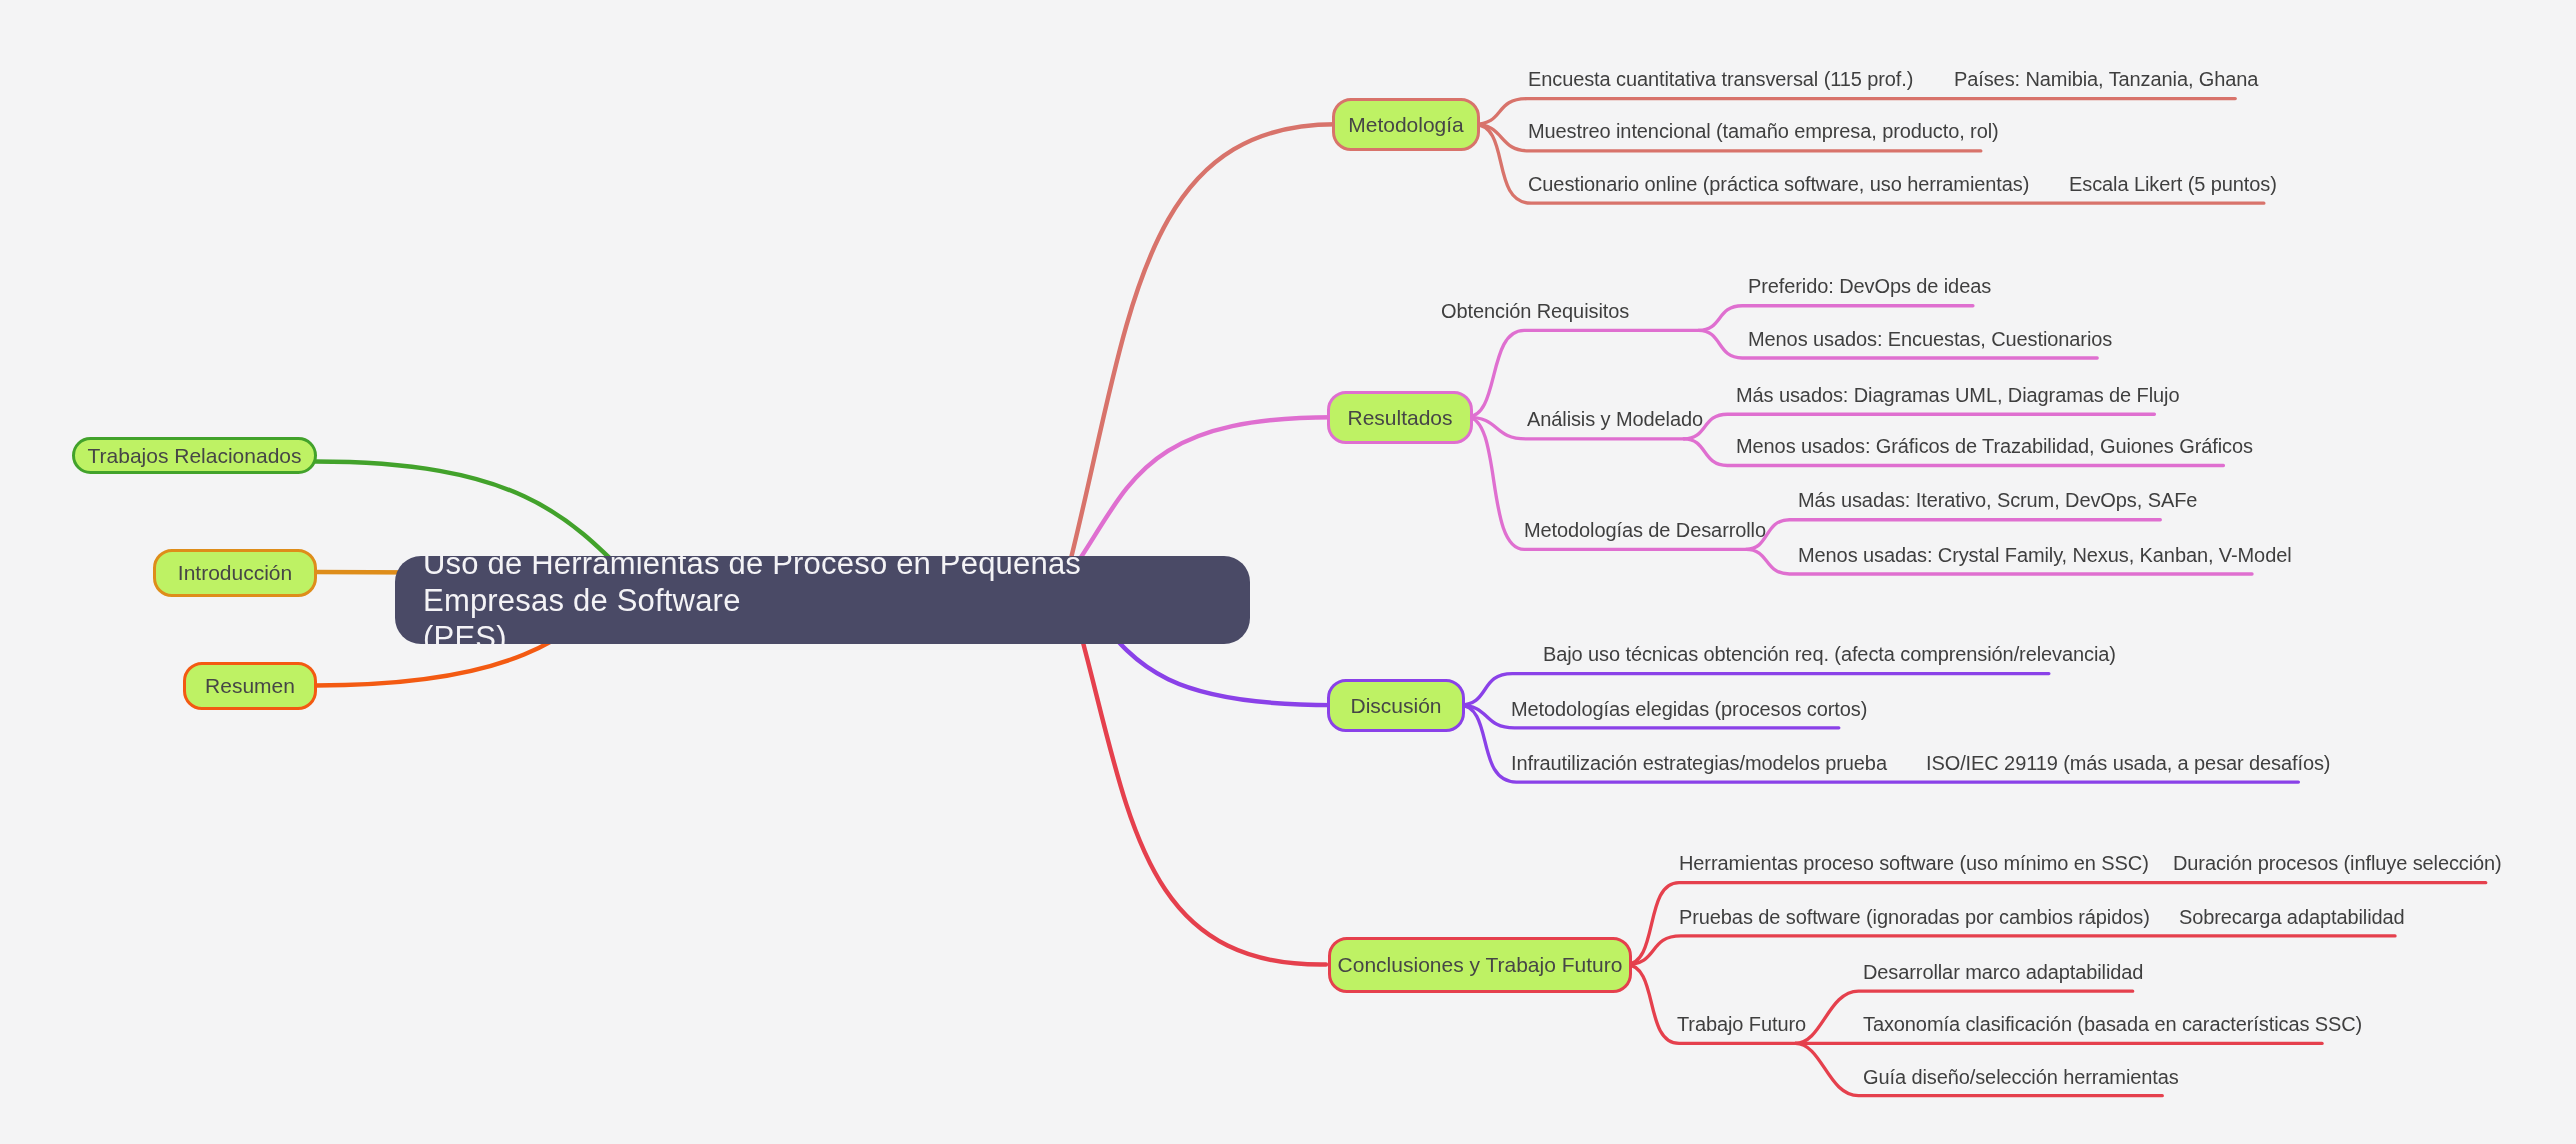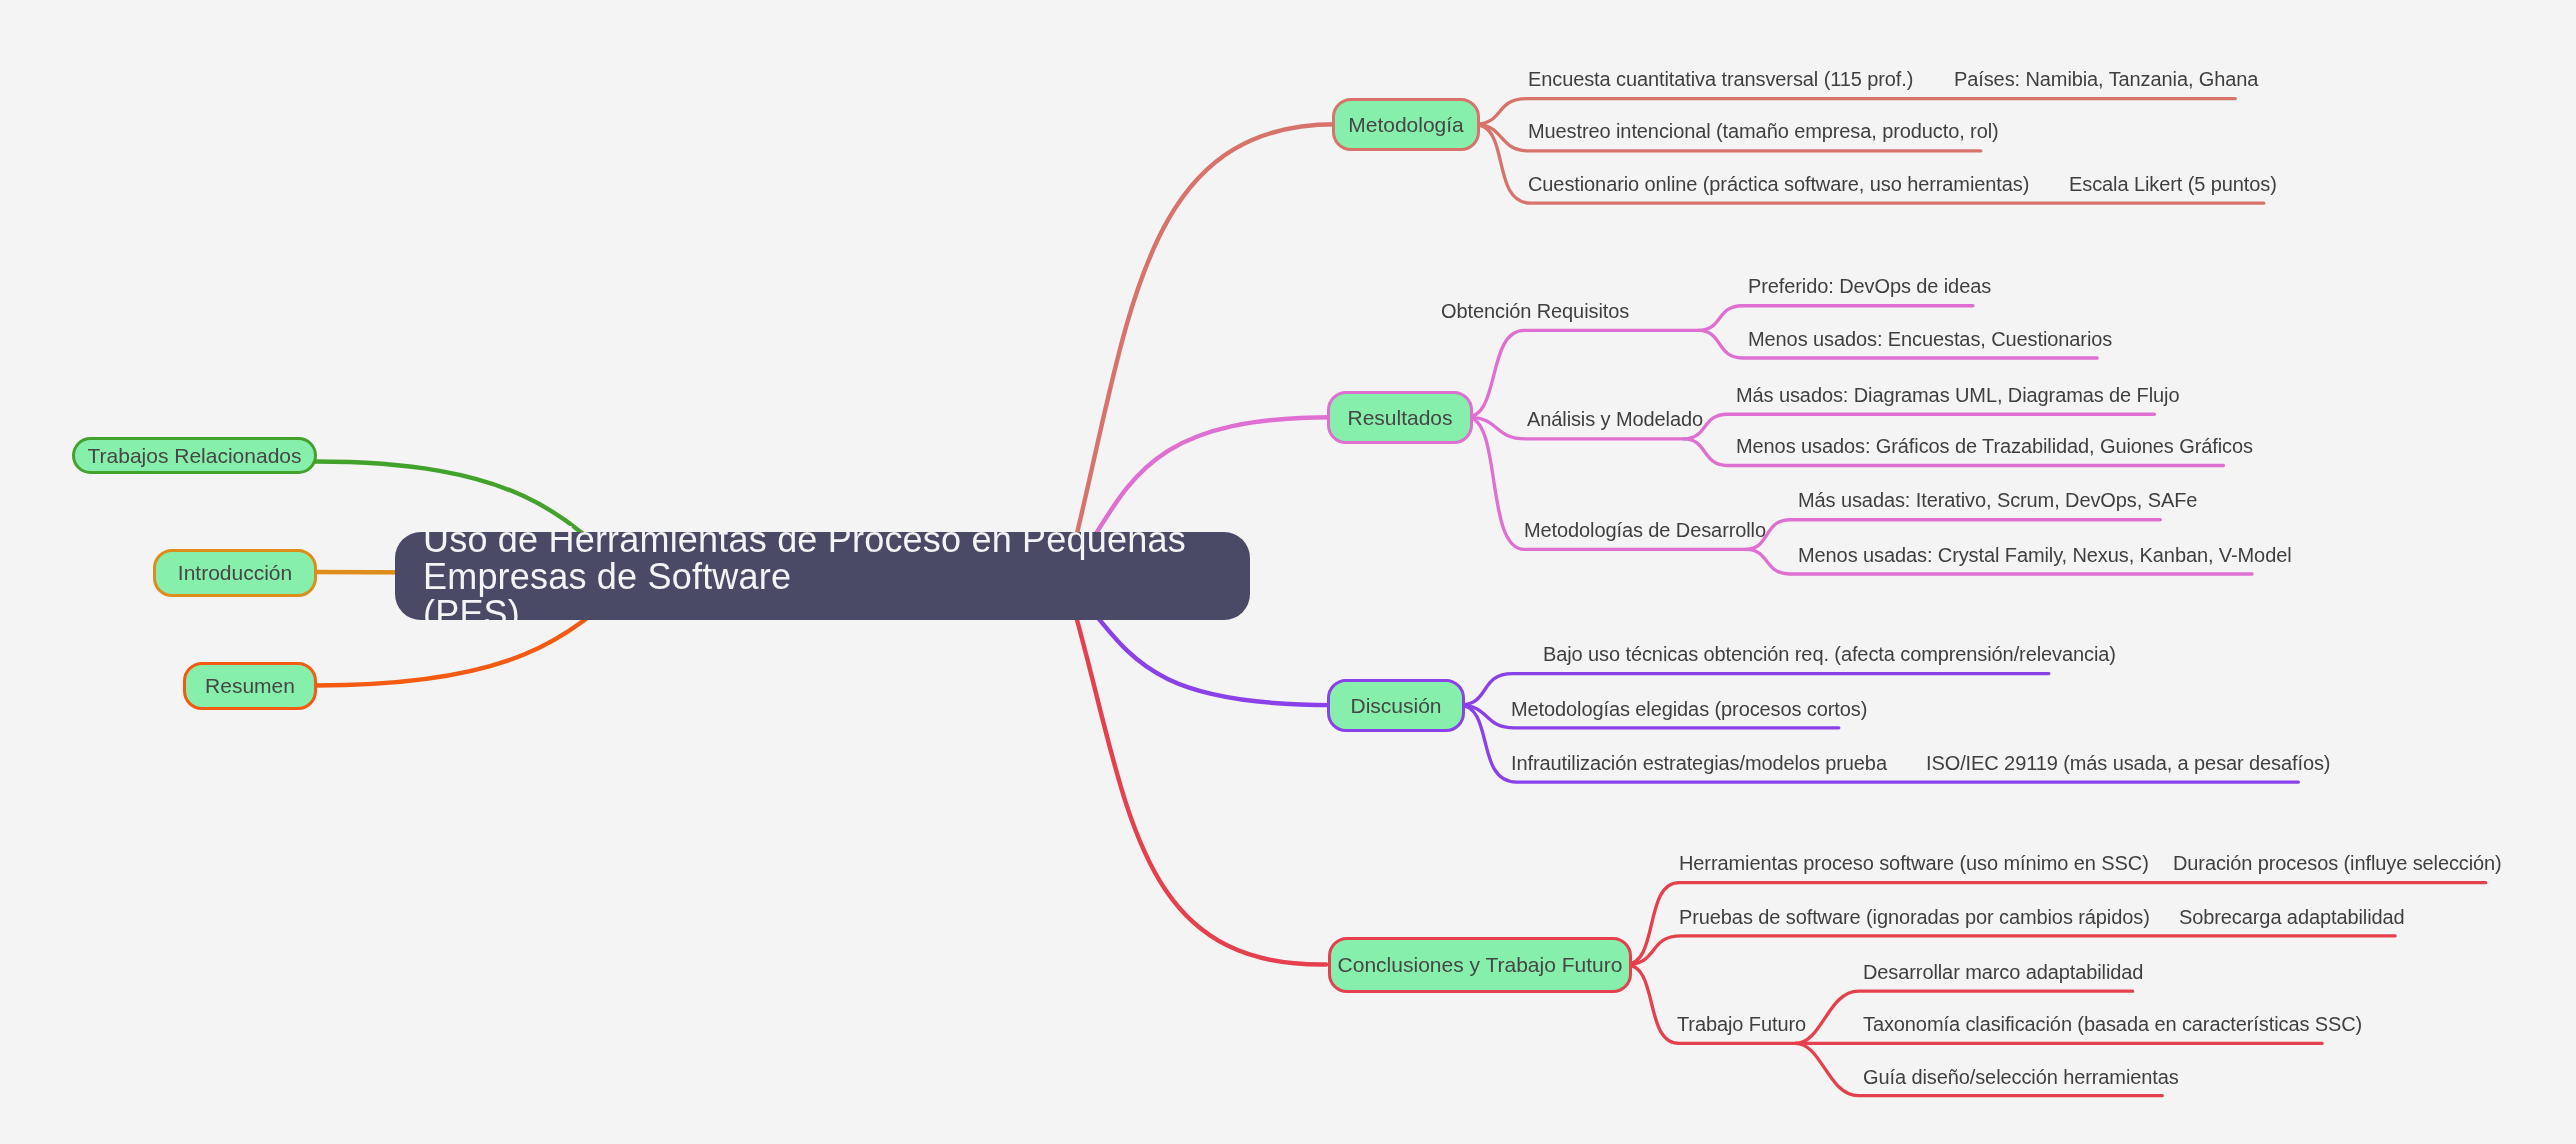--- a/index.html
+++ b/index.html
@@ -23,28 +23,29 @@
   .twig  { stroke-width: 3.4px; }
 
   .node { position: absolute; box-sizing: border-box; z-index: 2; }
 
   .root-node {
     border-radius: 26px;
     display: flex;
     align-items: center;
     padding-left: 28px;
     padding-right: 20px;
-    font-size: 36px;
+    font-size: 31px;
     line-height: 37px;
     letter-spacing: 0.2px;
     white-space: pre-line;
+    margin-top: 24px;
   }
 
   .pill {
-    background: #86efac;
+    background: #bef264;
     border-style: solid;
     border-width: 3.5px;
     border-radius: 19px;
     display: flex;
     align-items: center;
     justify-content: center;
     font-size: 21px;
     z-index: 2;
   }
 

